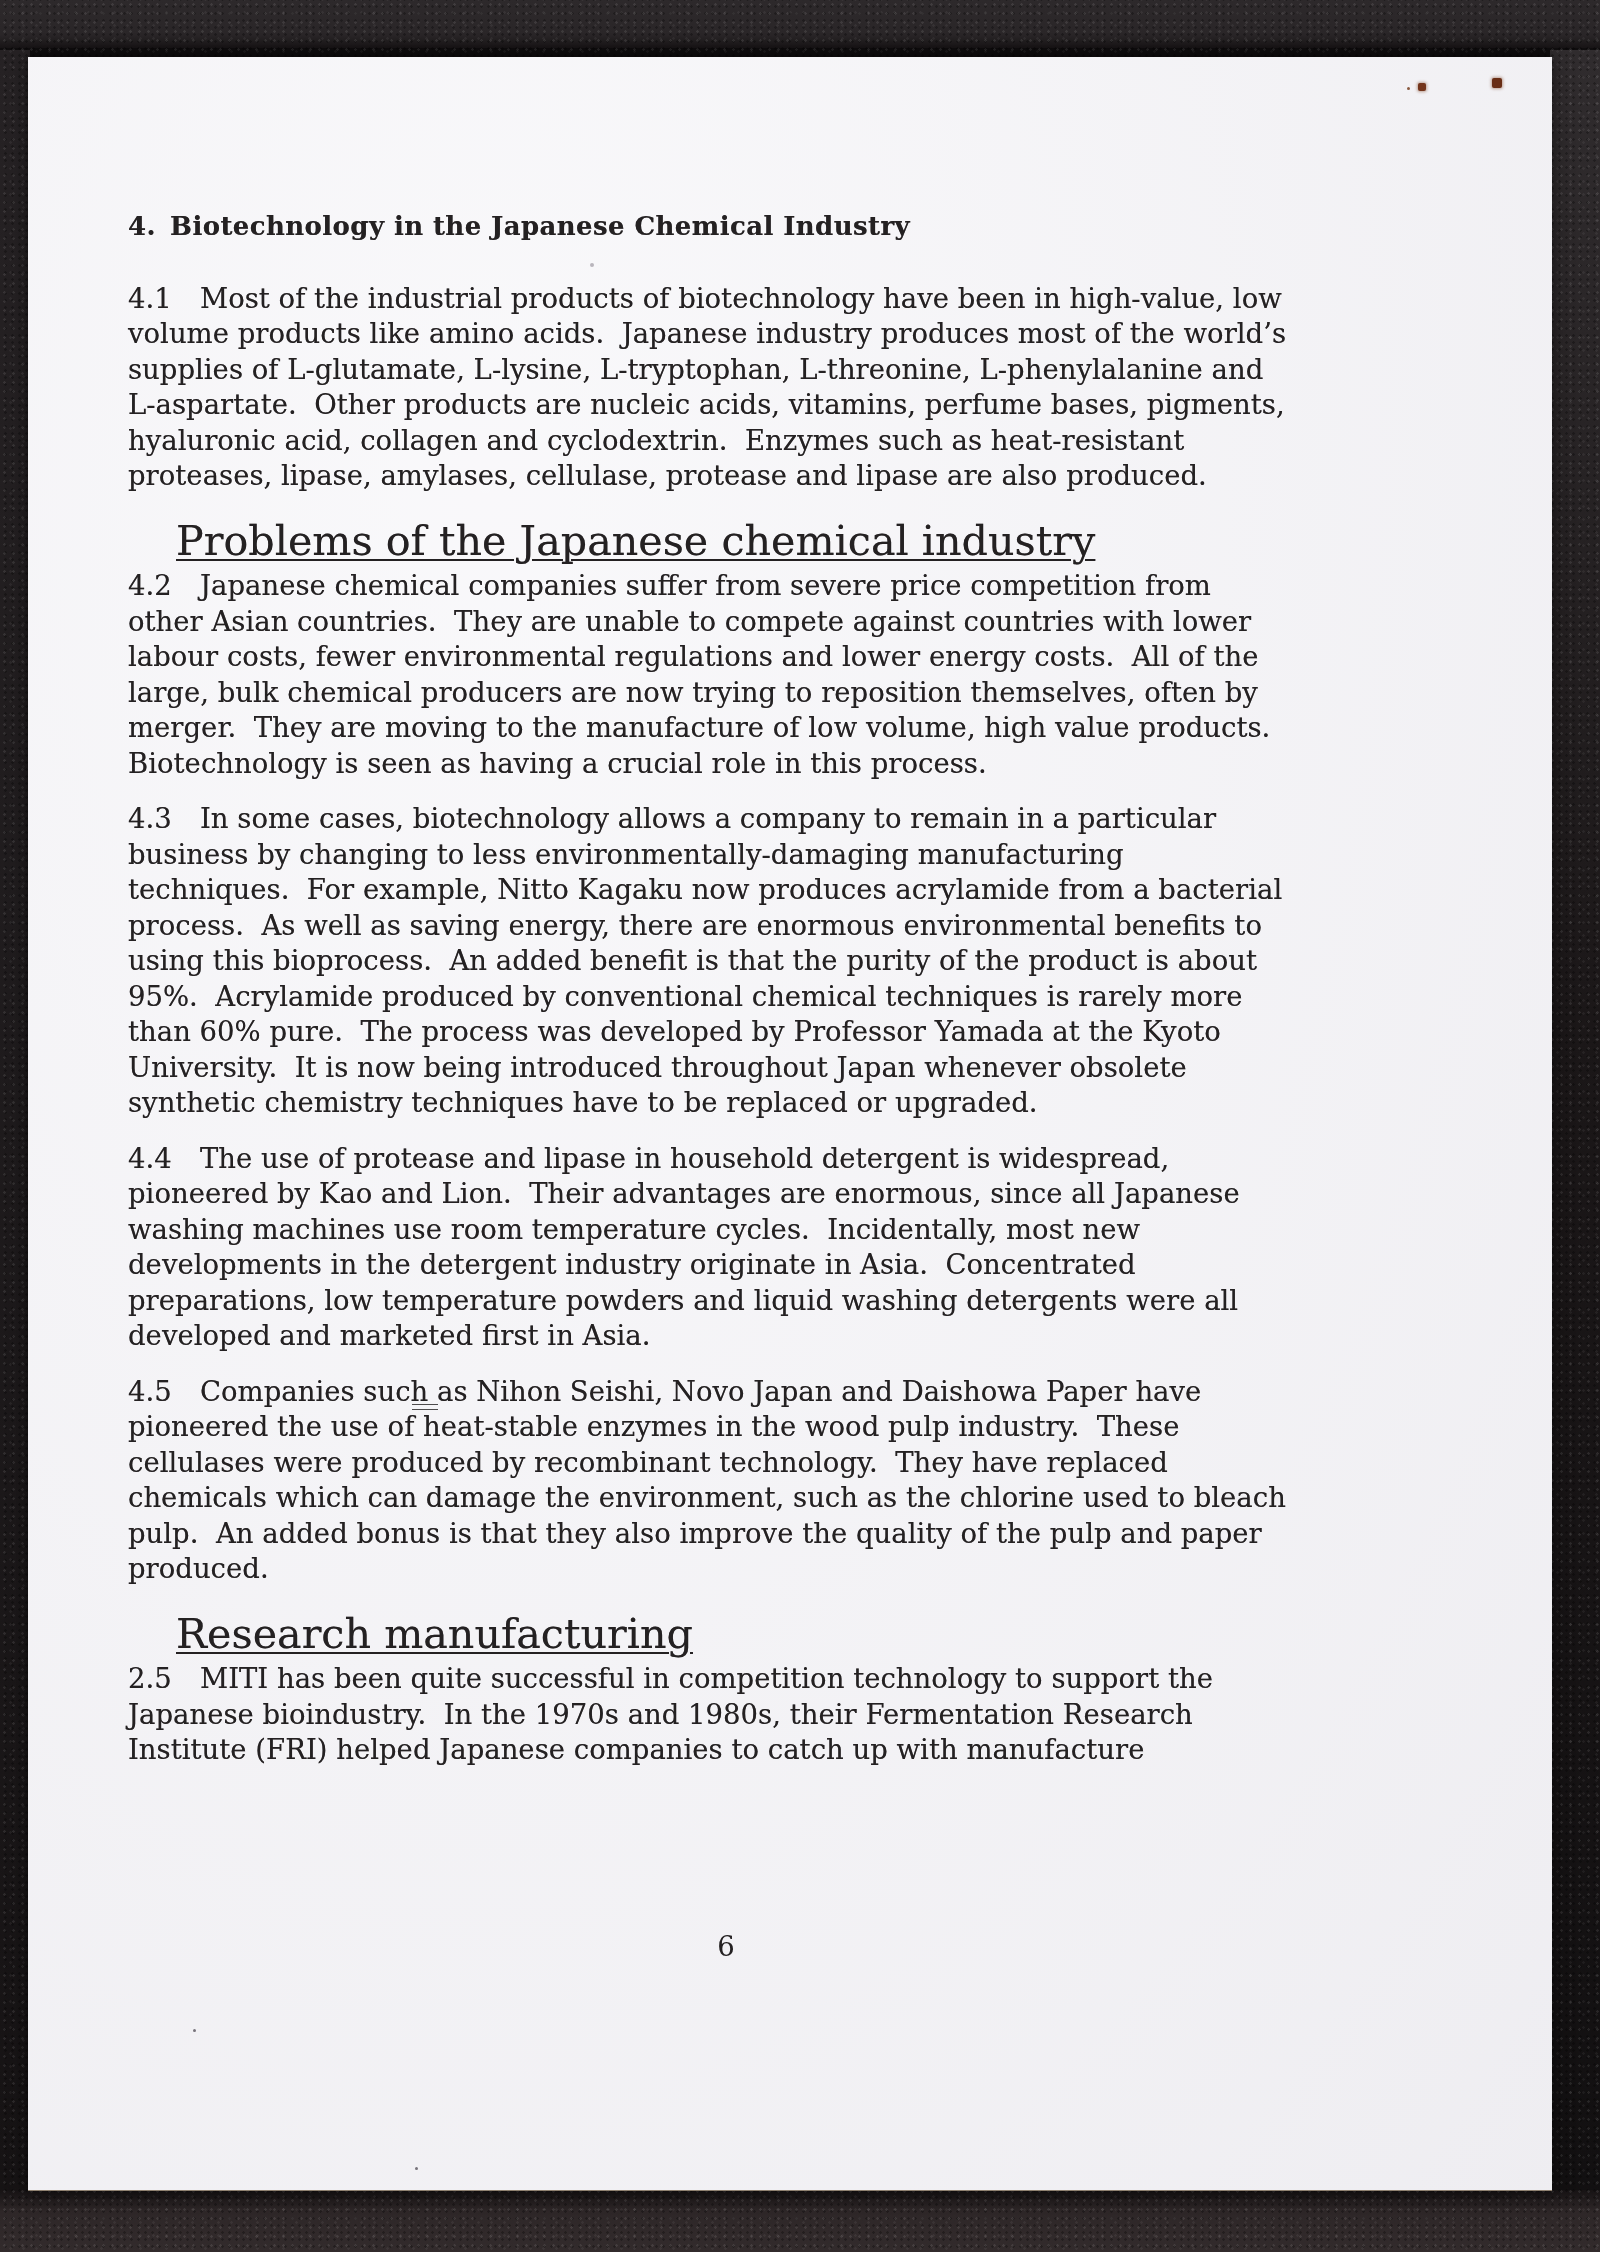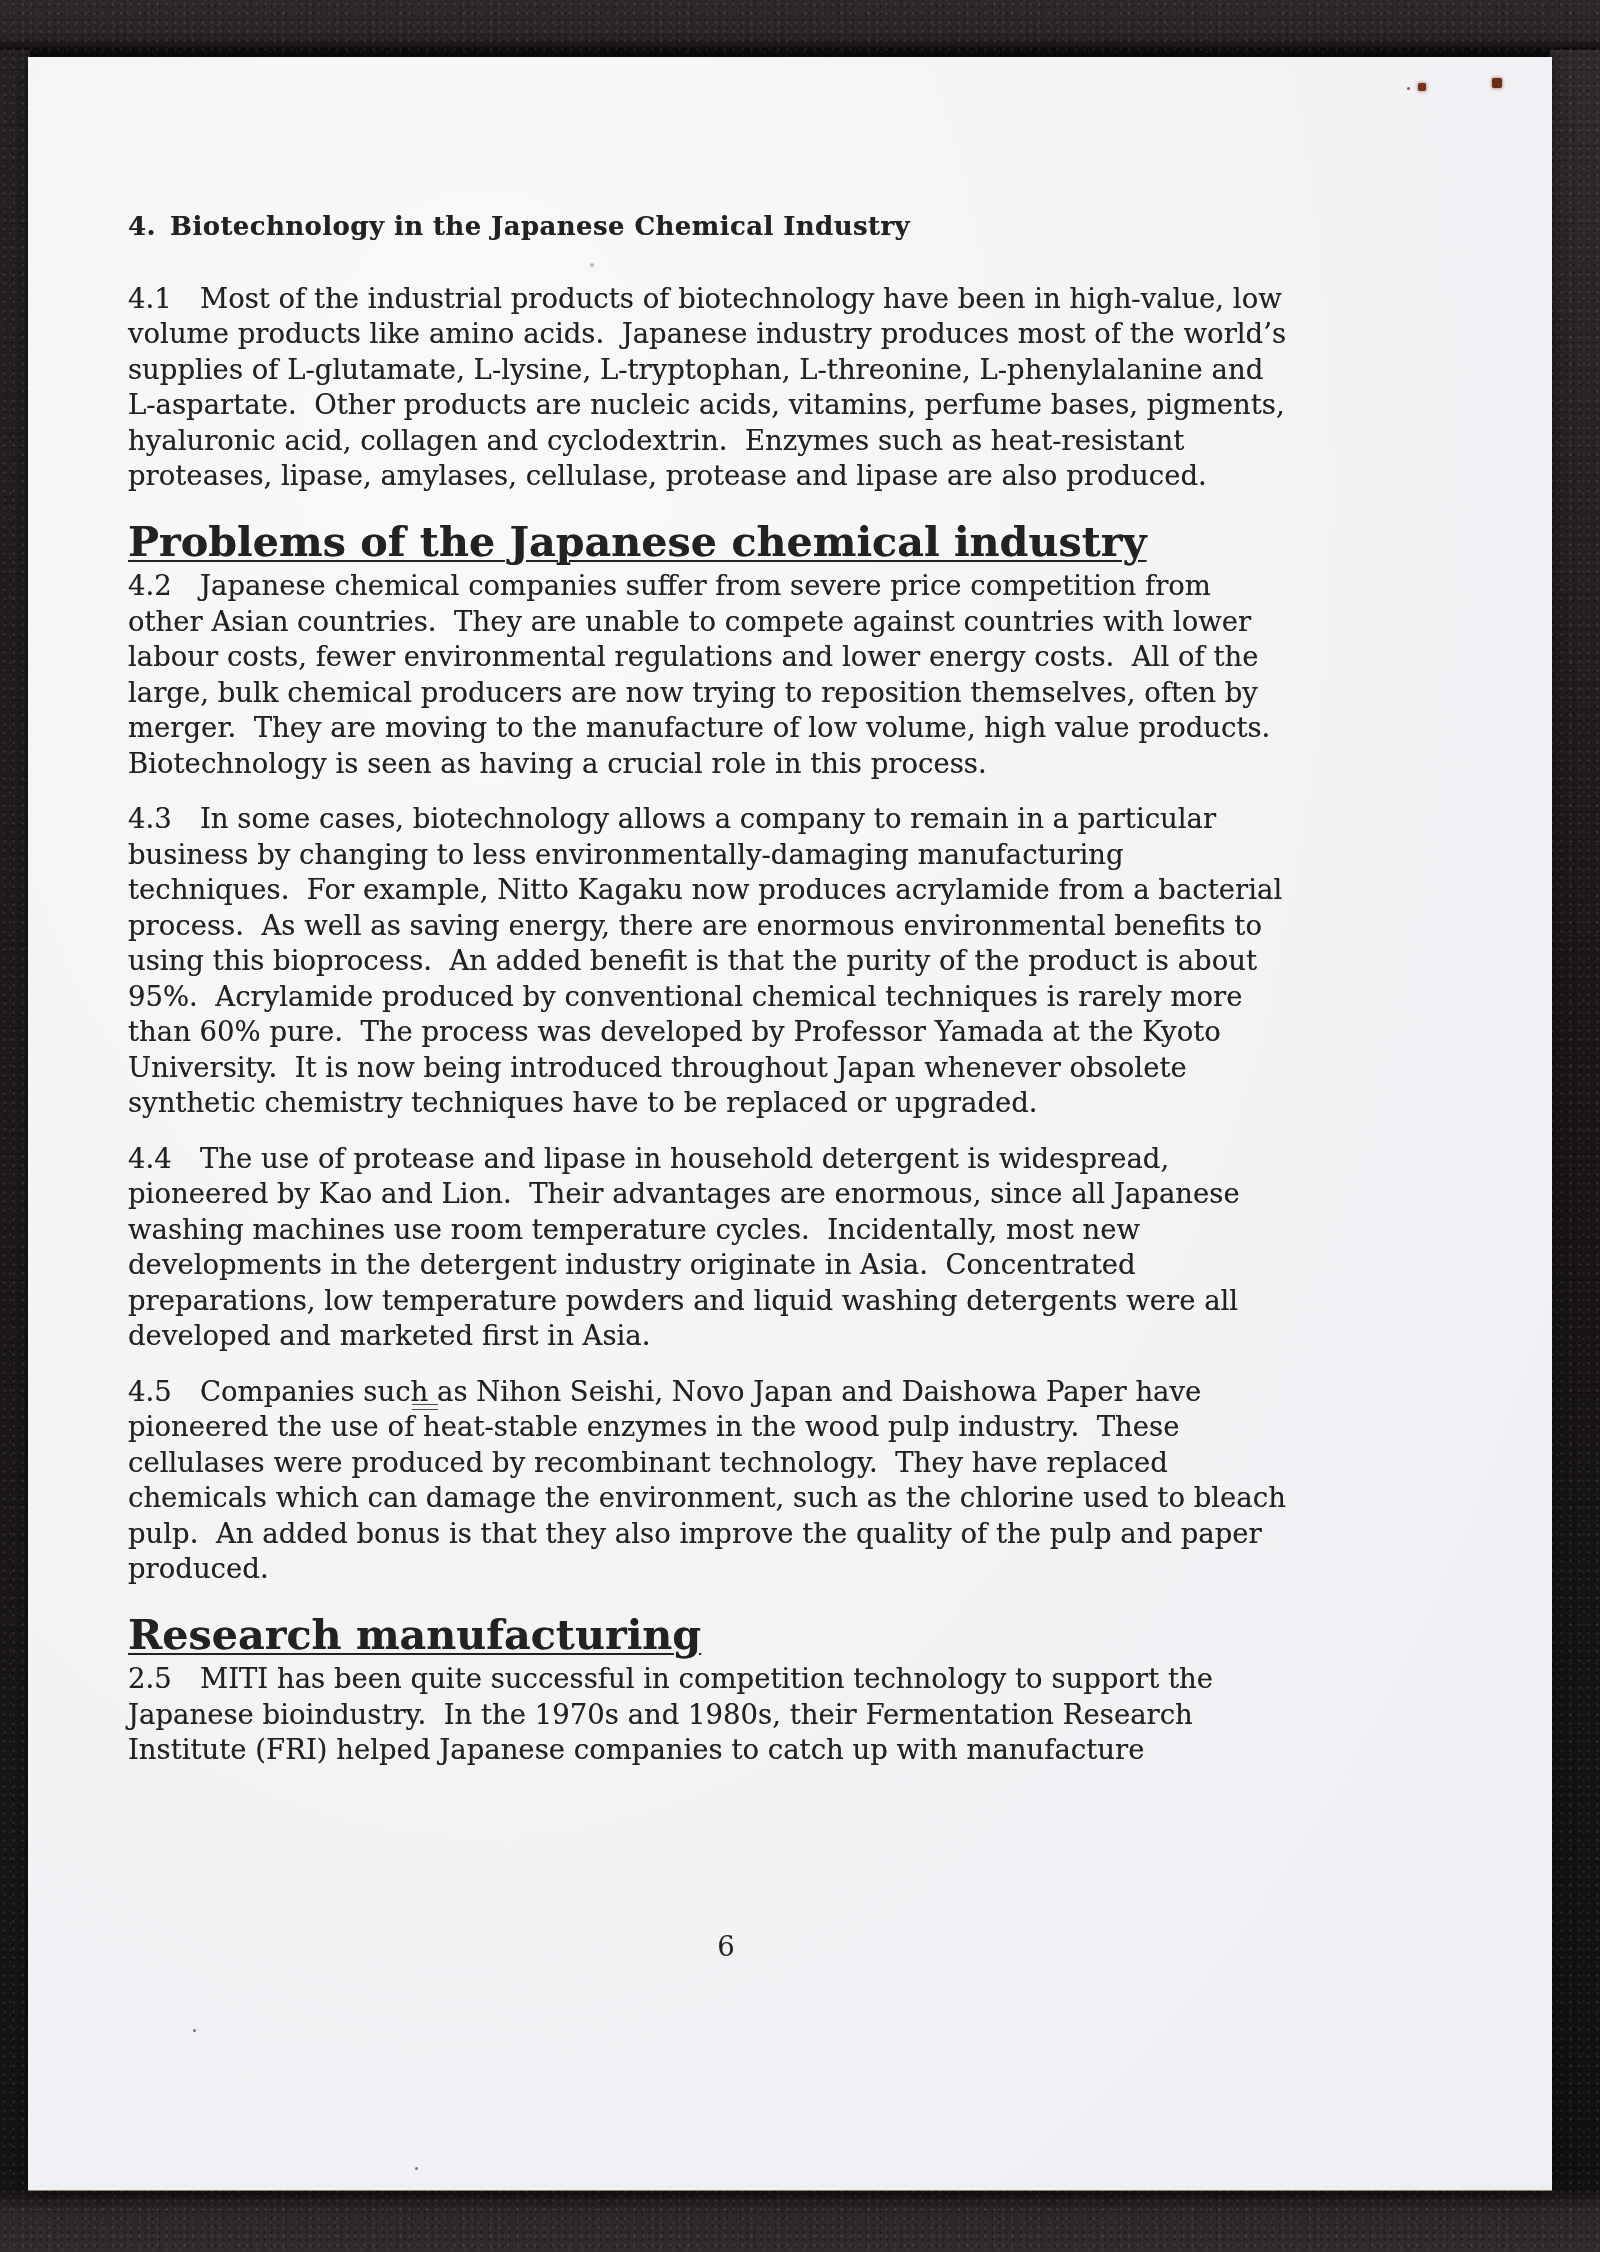--- a/index.html
+++ b/index.html
@@ -49,22 +49,22 @@
     position:absolute;left:100px;top:152px;width:1160px;
     font-size:27.5px;line-height:35.5px;color:#242122;
     text-shadow:0 0 0.5px rgba(36,33,34,0.55);
   }
   .content h1,.content h2,.content p{margin:0;white-space:pre-wrap;}
   .content h1{
     font-size:26px;font-weight:700;letter-spacing:0.4px;margin-bottom:36px;
   }
   .content p{margin-top:20px;}
   .content h2{
-    margin-top:30px;font-weight:700;
-    text-decoration:underline;text-decoration-thickness:2px;text-underline-offset:4px;
+    margin-top:30px;font-weight:400;
+    text-decoration:underline;text-decoration-thickness:2px;text-underline-offset:4px;margin-left:48px;
   }
   .content h2 + p{margin-top:9px;}
   .num{display:inline-block;width:72px;}
   .num-title{display:inline-block;width:42px;}
   .b{font-weight:400;}
   .m{position:relative;}
   .m::after{
     content:"";position:absolute;left:1px;right:-10px;bottom:-3px;height:4px;
     border-top:1px solid #4c4a4b;border-bottom:1px solid #4c4a4b;
   }

